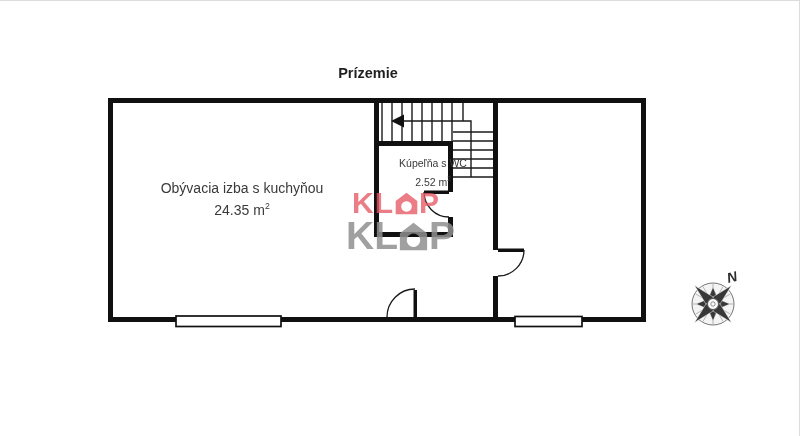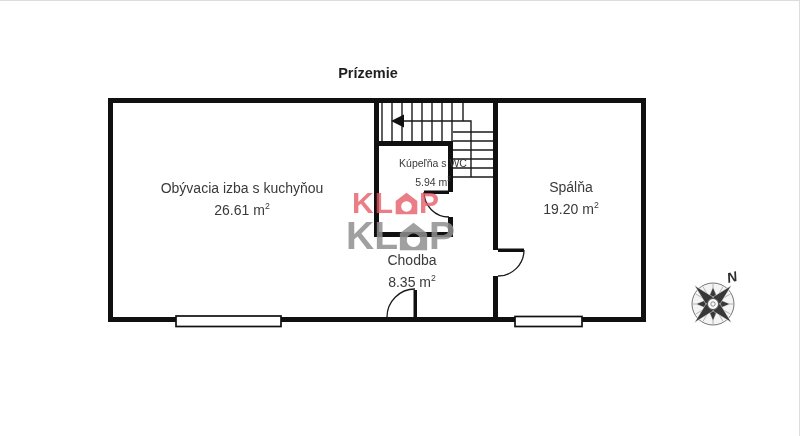--- a/index.html
+++ b/index.html
@@ -129,37 +129,29 @@
         <polygon points="18.4,18.4 0,7.1 0,0 7.1,0"></polygon>
         <polygon points="-18.4,18.4 -7.1,0 0,0 0,7.1"></polygon>
       </g>
       <circle r="5.5" fill="#fafafa" stroke="#555555" stroke-width="1"></circle>
       <circle r="2.2" fill="none" stroke="#777777" stroke-width="0.8"></circle>
     </g>
   </svg>
 
   <div class="room-label" style="left:242px; top:199px;">
     <div>Obývacia izba s kuchyňou</div>
-    <div><span>26.61 m</span><sup>2</sup></div>
+    <div><span>24.35 m</span><sup>2</sup></div>
   </div>
 
   <div class="room-label small" style="left:413px; top:173px;">
     <div>Kúpeľňa s WC</div>
-    <div><span>5.94 m</span><sup>2</sup></div>
+    <div><span>2.52 m</span><sup>2</sup></div>
   </div>
 
-  <div class="room-label" style="left:571px; top:198px;">
-    <div>Spálňa</div>
-    <div><span>19.20 m</span><sup>2</sup></div>
-  </div>
 
-  <div class="room-label" style="left:412px; top:271px;">
-    <div>Chodba</div>
-    <div><span>8.35 m</span><sup>2</sup></div>
-  </div>
 
   <div class="wm wm-red">
     <span>KL</span>
       <svg class="house-o" viewBox="0 0 100 100">
         <path fill="currentColor" fill-rule="evenodd" d="M50 3 L97 39 L97 97 L3 97 L3 39 Z M50 40 a 23 23 0 1 0 0.01 0 Z"></path>
       </svg>
       <span>P</span>
   </div>
   <div class="wm wm-gray">
     <span>KL</span>

